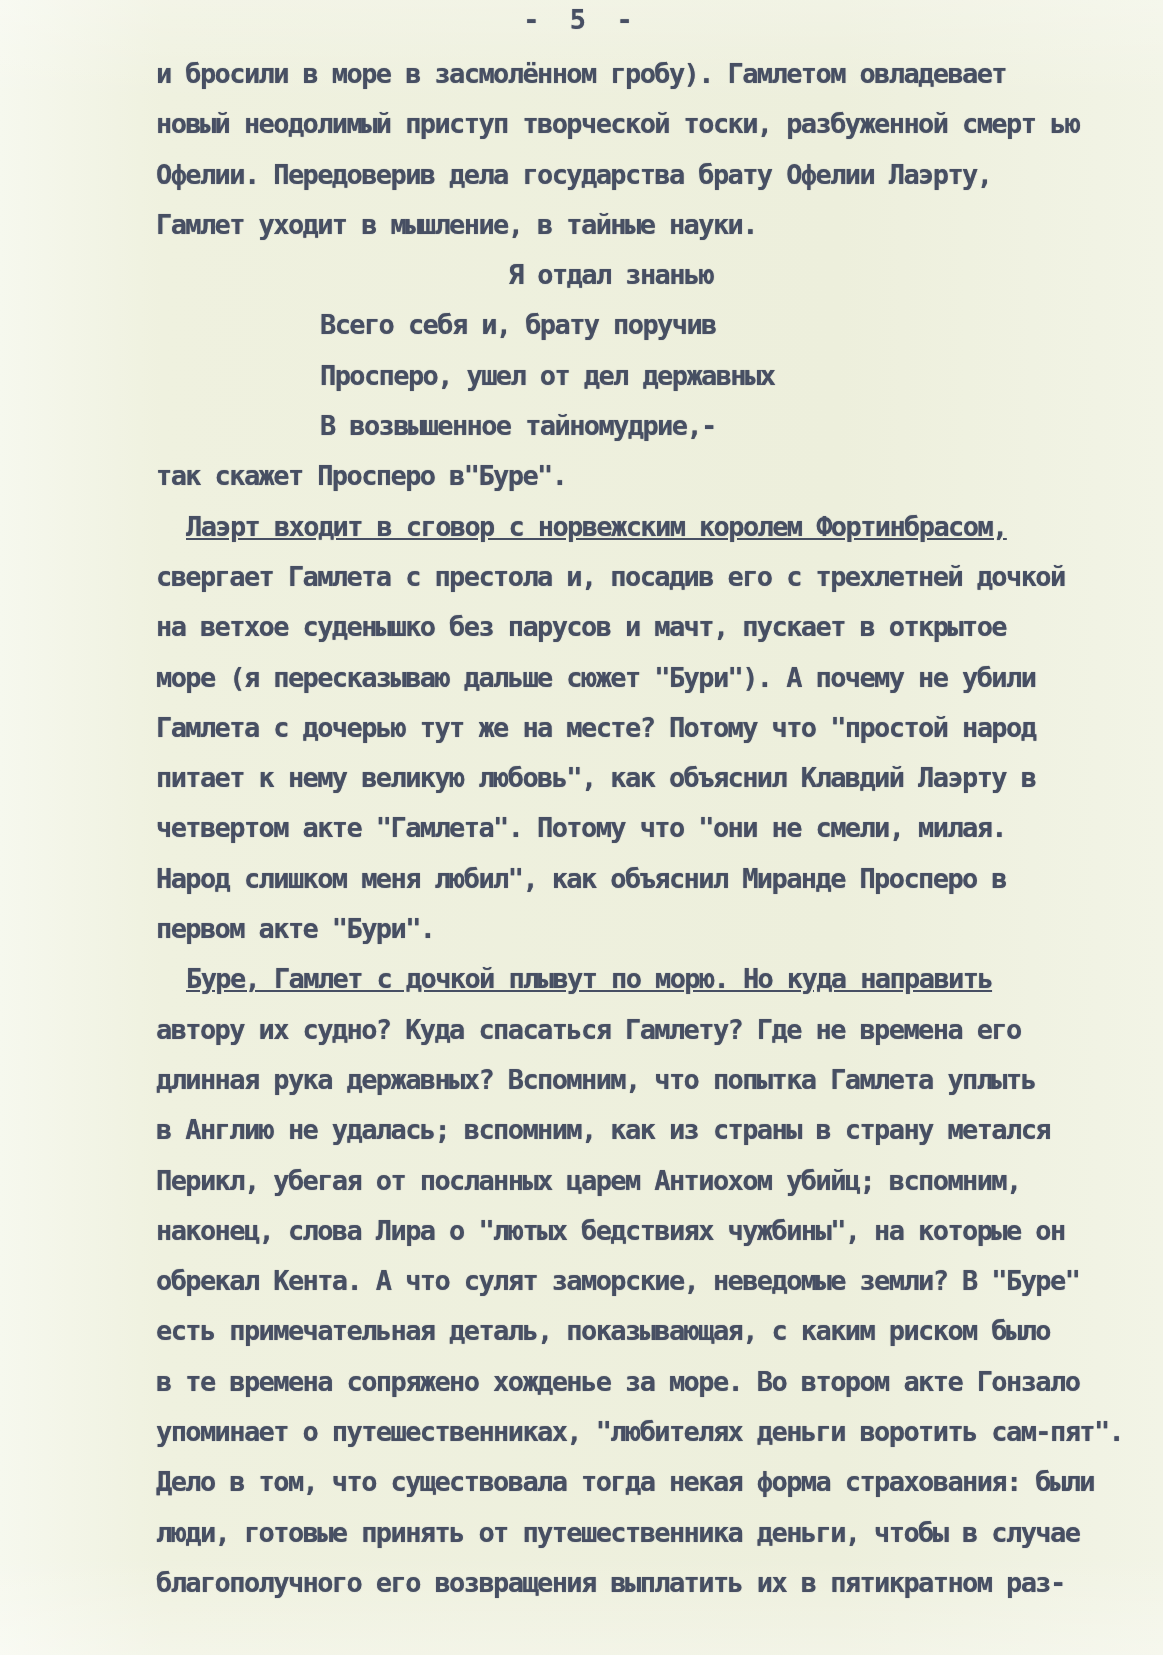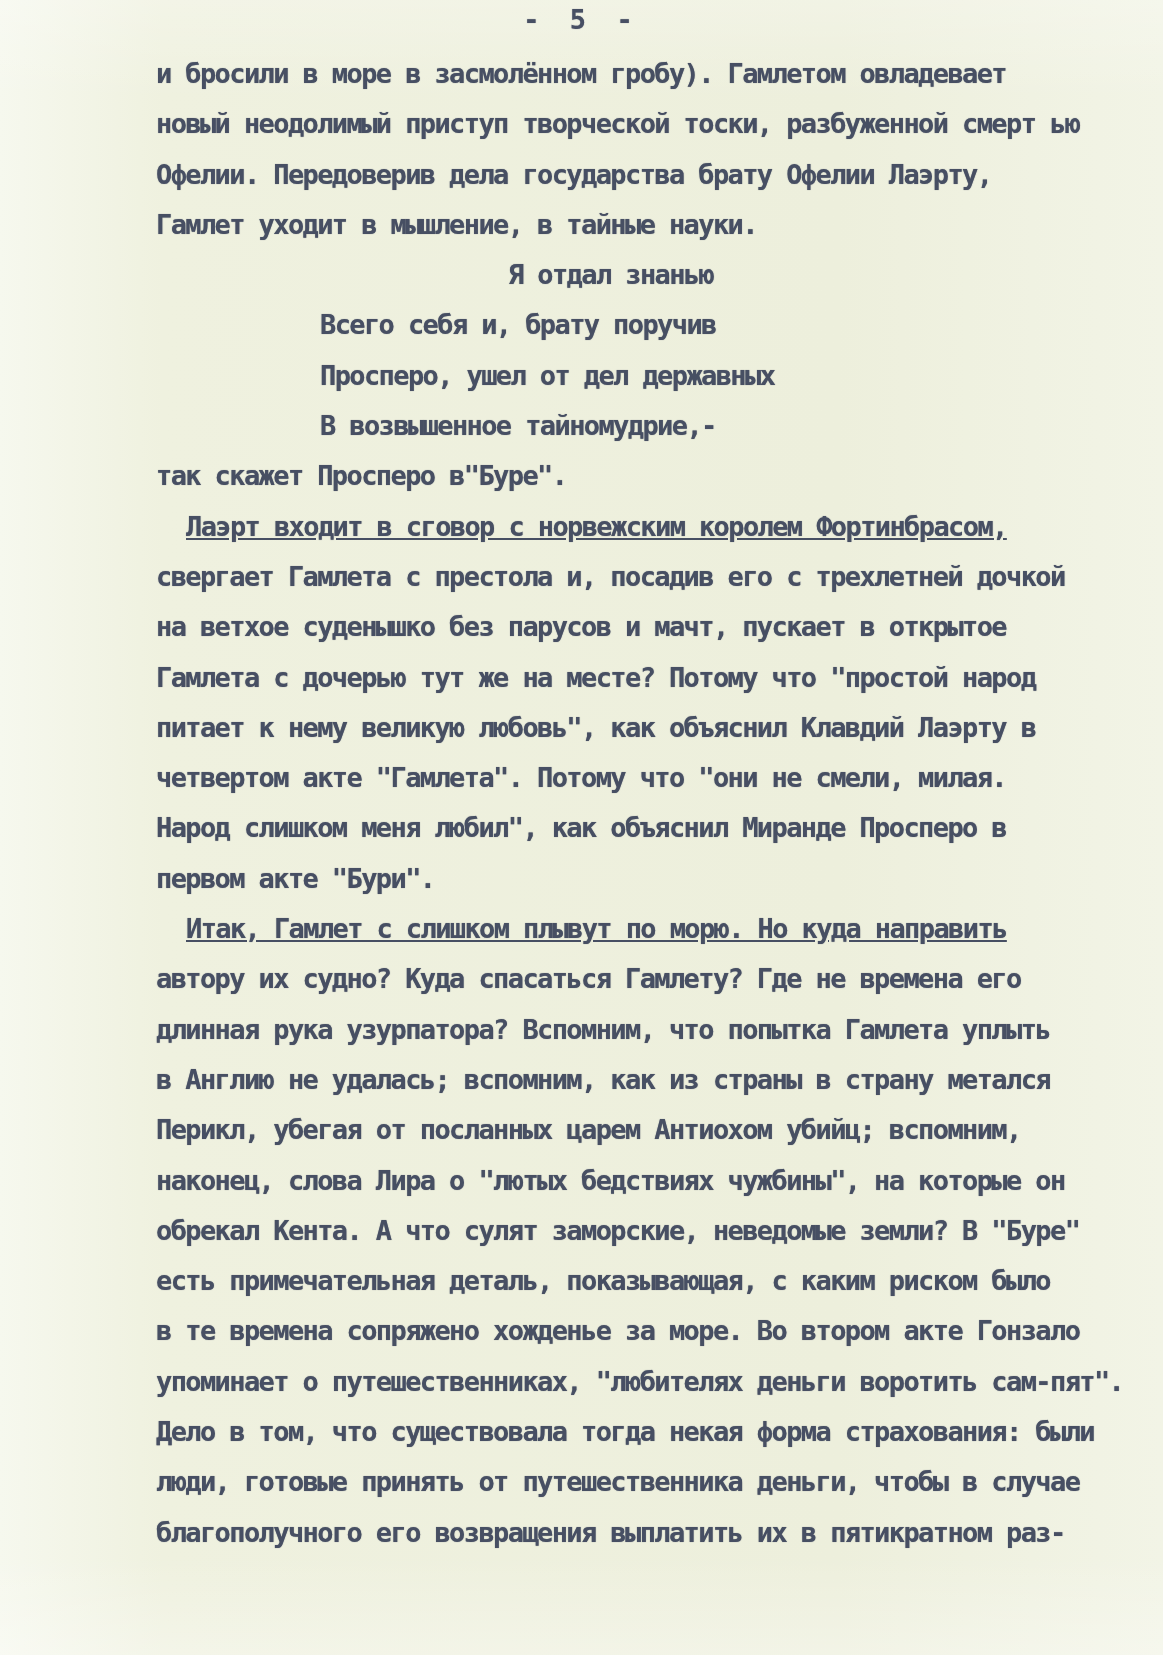--- a/index.html
+++ b/index.html
@@ -67,28 +67,29 @@
       <div class="line indent-none">Офелии. Передоверив дела государства брату Офелии Лаэрту,</div>
       <div class="line indent-none">Гамлет уходит в мышление, в тайные науки.</div>
       <div class="line indent-poem1">Я отдал знанью</div>
       <div class="line indent-poem2">Всего себя и, брату поручив</div>
       <div class="line indent-poem2">Просперо, ушел от дел державных</div>
       <div class="line indent-poem2">В возвышенное тайномудрие,-</div>
       <div class="line indent-none">так скажет Просперо в"Буре".</div>
       <div class="line indent-para">Лаэрт входит в сговор с норвежским королем Фортинбрасом,</div>
       <div class="line indent-none">свергает Гамлета с престола и, посадив его с трехлетней дочкой</div>
       <div class="line indent-none">на ветхое суденышко без парусов и мачт, пускает в открытое</div>
+      <div class="line indent-none">море (я пересказываю дальше сюжет "Бури"). А почему не убили</div>
       <div class="line indent-none">Гамлета с дочерью тут же на месте? Потому что "простой народ</div>
       <div class="line indent-none">питает к нему великую любовь", как объяснил Клавдий Лаэрту в</div>
       <div class="line indent-none">четвертом акте "Гамлета". Потому что "они не смели, милая.</div>
       <div class="line indent-none">Народ слишком меня любил", как объяснил Миранде Просперо в</div>
       <div class="line indent-none">первом акте "Бури".</div>
-      <div class="line indent-para">Итак, Гамлет с слишком плывут по морю. Но куда направить</div>
+      <div class="line indent-para">Буре, Гамлет с дочкой плывут по морю. Но куда направить</div>
       <div class="line indent-none">автору их судно? Куда спасаться Гамлету? Где не времена его</div>
-      <div class="line indent-none">длинная рука узурпатора? Вспомним, что попытка Гамлета уплыть</div>
+      <div class="line indent-none">длинная рука державных? Вспомним, что попытка Гамлета уплыть</div>
       <div class="line indent-none">в Англию не удалась; вспомним, как из страны в страну метался</div>
       <div class="line indent-none">Перикл, убегая от посланных царем Антиохом убийц; вспомним,</div>
       <div class="line indent-none">наконец, слова Лира о "лютых бедствиях чужбины", на которые он</div>
       <div class="line indent-none">обрекал Кента. А что сулят заморские, неведомые земли? В "Буре"</div>
       <div class="line indent-none">есть примечательная деталь, показывающая, с каким риском было</div>
       <div class="line indent-none">в те времена сопряжено хожденье за море. Во втором акте Гонзало</div>
       <div class="line indent-none">упоминает о путешественниках, "любителях деньги воротить сам-пят".</div>
       <div class="line indent-none">Дело в том, что существовала тогда некая форма страхования: были</div>
       <div class="line indent-none">люди, готовые принять от путешественника деньги, чтобы в случае</div>
       <div class="line indent-none">благополучного его возвращения выплатить их в пятикратном раз-</div>

